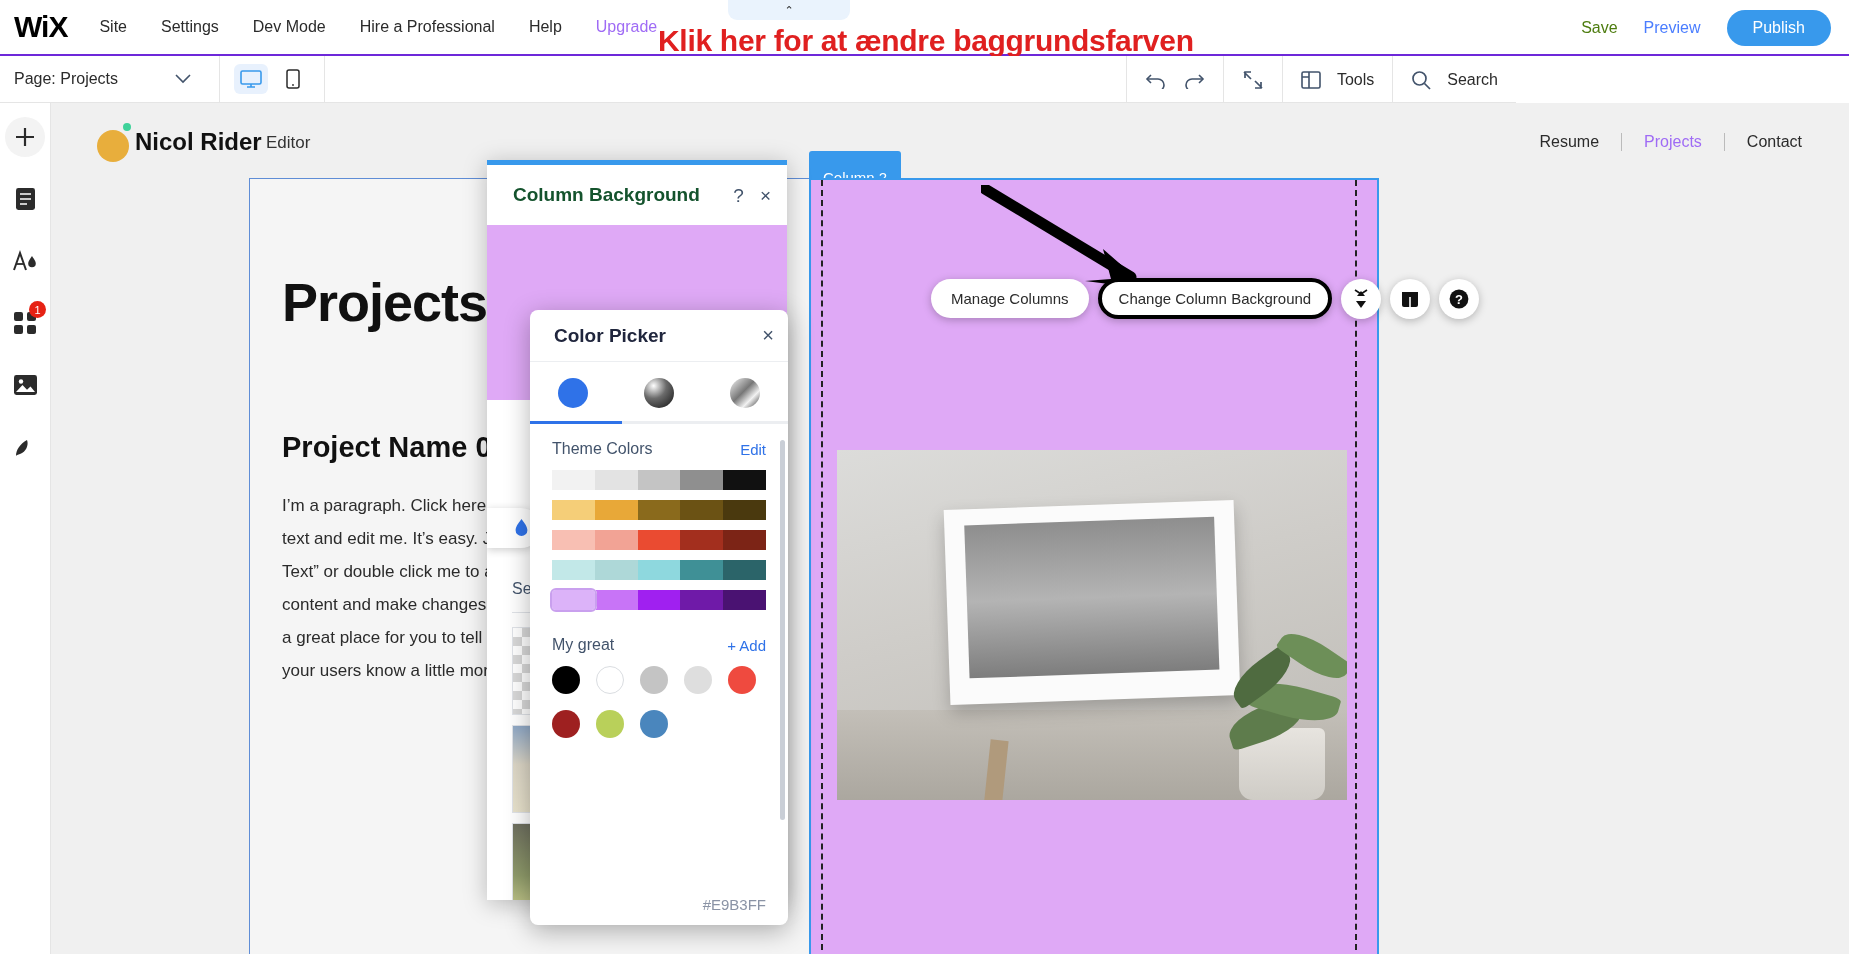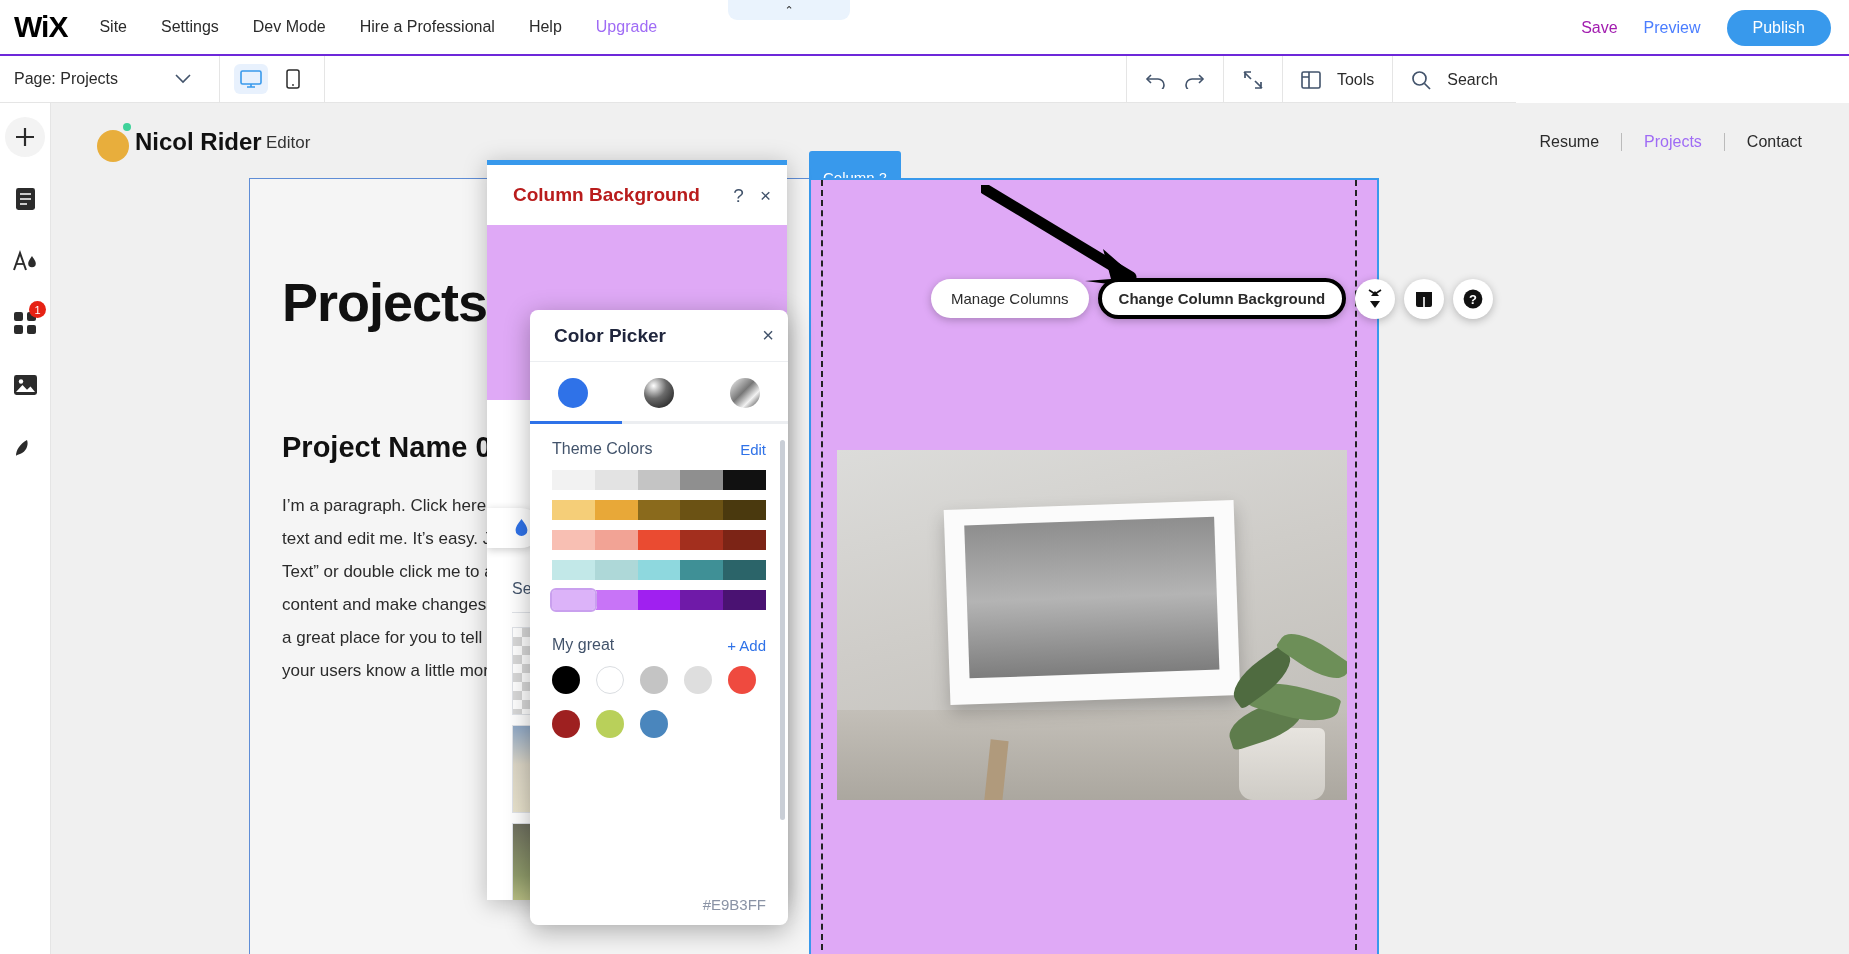--- a/index.html
+++ b/index.html
@@ -22,21 +22,21 @@
   }
   .topnav { display: flex; align-items: center; margin-left: 32px; gap: 34px; }
   .topnav-item {
     font-size: 16px; color: #2b2b2b; cursor: pointer; white-space: nowrap;
   }
   .topnav-item.upgrade { color: #9f6bf5; }
   .topbar-right {
     position: absolute; right: 18px; top: 0; height: 56px;
     display: flex; align-items: center; gap: 26px;
   }
-  .save-link { font-size: 16px; color: #a21caf; cursor: pointer; }
+  .save-link { font-size: 16px; color: #4d7c0f; cursor: pointer; }
   .preview-link { font-size: 16px; color: #4a7dff; cursor: pointer; }
   .publish-btn {
     background: #3899ec; color: #fff; border: none; border-radius: 20px;
     padding: 9px 26px; font-size: 16px; cursor: pointer;
     font-family: "Liberation Sans", sans-serif;
   }
   .collapse-tab {
     position: absolute; left: 728px; top: 0; width: 122px; height: 20px;
     background: #eaf3fd; border-radius: 0 0 9px 9px;
     display: flex; align-items: center; justify-content: center;
@@ -210,39 +210,39 @@
   .float-row {
     position: absolute; left: 880px; top: 175px;
     display: flex; align-items: center; gap: 9px;
   }
   .pill-btn {
     background: #fff; border-radius: 22px; padding: 11px 20px;
     font-size: 15px; color: #2b2b2b; cursor: pointer;
     box-shadow: 0 2px 8px rgba(0,0,0,0.25); white-space: nowrap;
   }
   .pill-btn.highlight {
-    border: 4px solid #000; border-radius: 24px; padding: 8px 17px; font-weight: bold;
+    border: 4px solid #000; border-radius: 24px; padding: 8px 17px;
   }
   .round-btn {
     width: 40px; height: 40px; border-radius: 50%; background: #fff;
     box-shadow: 0 2px 8px rgba(0,0,0,0.25); cursor: pointer;
     display: flex; align-items: center; justify-content: center;
   }
   .black-arrow { position: absolute; left: 930px; top: 82px; pointer-events:none; }
 
   
   .panel-cb {
     position: absolute; left: 487px; top: 160px; width: 300px; height: 740px;
     background: #fff; box-shadow: 0 4px 22px rgba(0,0,0,0.25);
     border-top: 5px solid #3899ec; overflow: hidden; z-index: 40;
   }
   .panel-cb-head {
     height: 60px; display: flex; align-items: center; padding: 0 16px 0 26px;
   }
-  .panel-cb-title { font-size: 19px; font-weight: 700; color: #b91c1c; }
+  .panel-cb-title { font-size: 19px; font-weight: 700; color: #14532d; }
   .panel-cb-actions { margin-left: auto; display: flex; gap: 16px; align-items:center; }
   .icon-btn { cursor: pointer; color: #42536b; font-size: 19px; line-height: 1; }
   .cb-preview {
     position: absolute; left: 0; top: 60px; width: 300px; height: 175px;
     background: #dfa9f6;
   }
   .settings-pill {
     position: absolute; left: 97px; top: 112px;
     background: rgba(70,62,89,0.78); color: #fff; border-radius: 22px;
     padding: 9px 20px 9px 15px; font-size: 16px; display: flex;
@@ -357,20 +357,21 @@
     <div class="topnav-item">Help</div>
     <div class="topnav-item upgrade">Upgrade</div>
   </div>
   <div class="topbar-right">
     <div class="save-link">Save</div>
     <div class="preview-link">Preview</div>
     <button class="publish-btn">Publish</button>
   </div>
 </div>
 <div class="collapse-tab">⌃</div>
+<div class="annotation-red">Klik her for at ændre baggrundsfarven</div>
 
 <div class="toolbar2">
   <div class="page-select">
     <span class="lbl">Page: Projects</span>
     <span class="chev">
       <svg width="16" height="10" viewBox="0 0 16 10">
             <path d="M1 1l7 7 7-7" stroke="#42536b" stroke-width="1.6" fill="none"></path>
           </svg>
     </span>
   </div>

